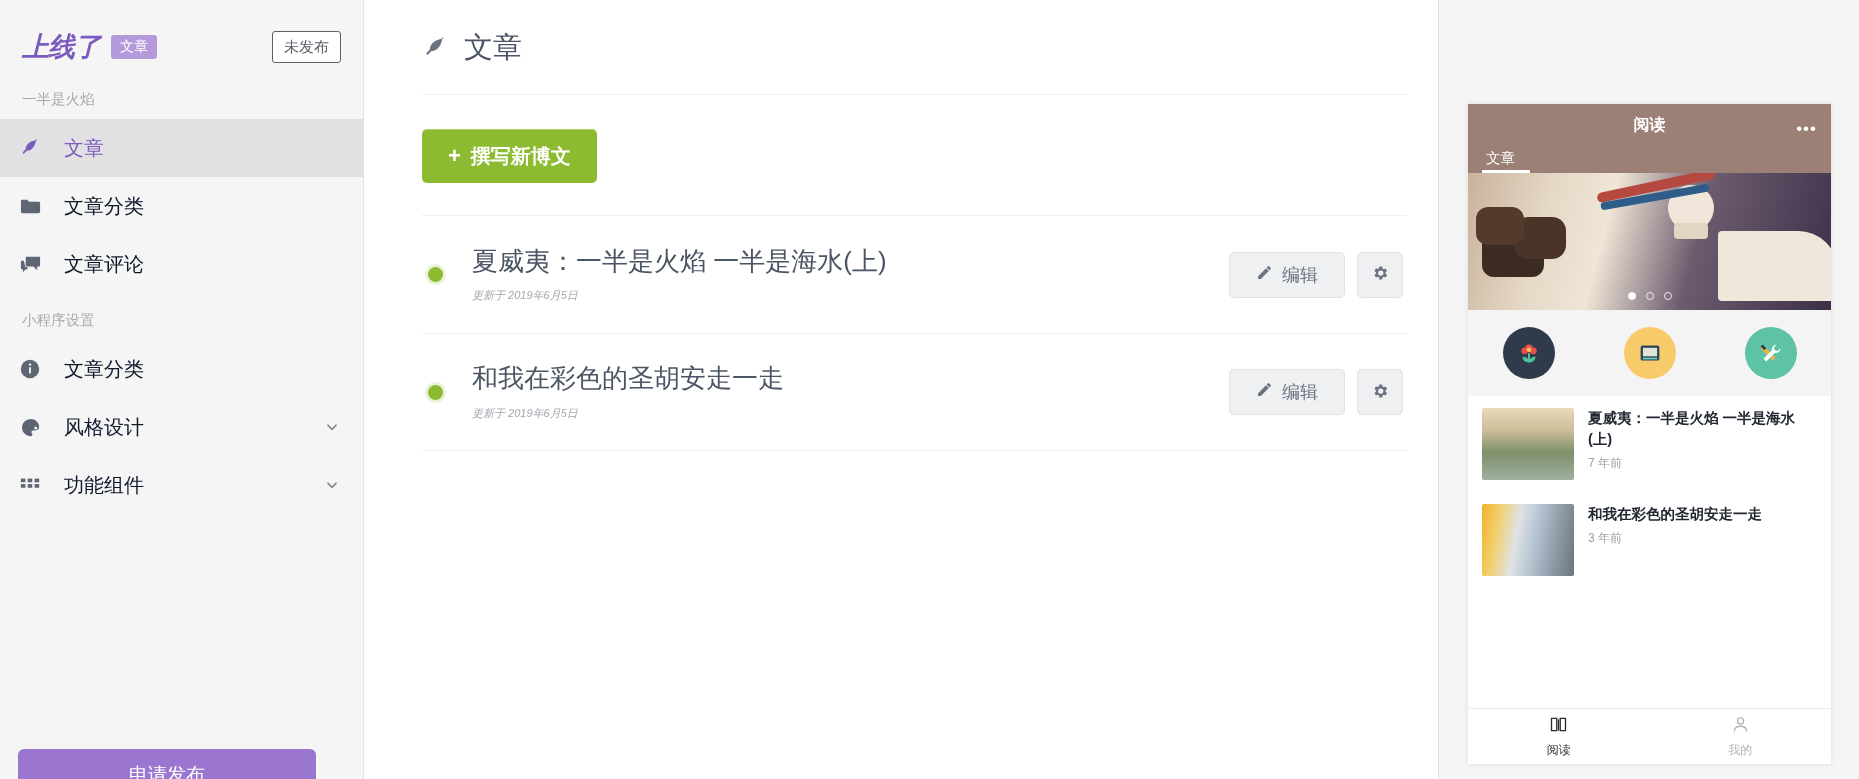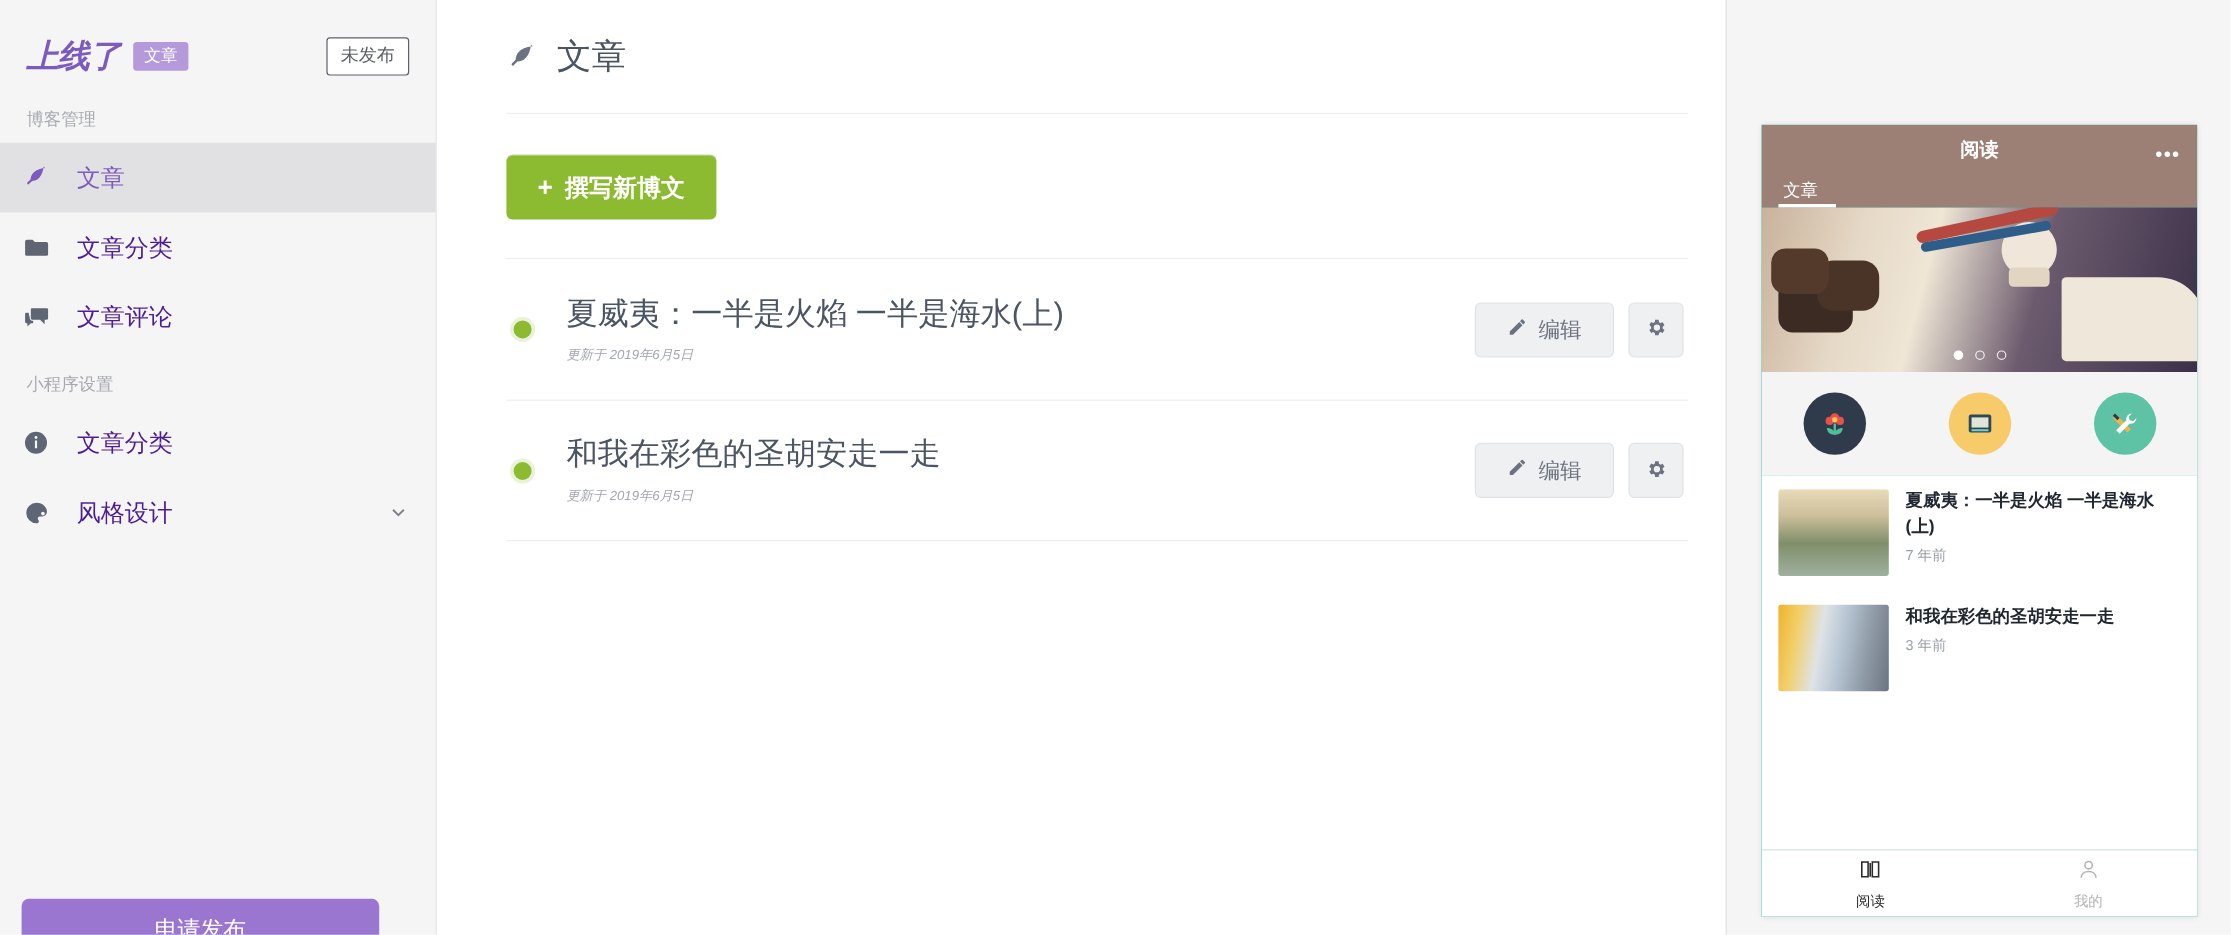--- a/index.html
+++ b/index.html
@@ -51,21 +51,21 @@
   .nav-section-title {
     color: #a8aab0;
     font-size: 14.5px;
     padding: 18px 22px 10px 22px;
   }
   .nav-item {
     display: flex; align-items: center;
     height: 58px;
     padding-left: 10px;
     cursor: pointer;
-    color: #4c1d95;
+    color: #0f172a;
     font-size: 20px;
     position: relative;
   }
   .nav-item.active {
     background: #e1e1e4;
     color: #7b5bbd;
   }
   .nav-icon {
     width: 40px; display: flex; align-items: center; justify-content: center;
     flex: 0 0 40px;
@@ -269,21 +269,21 @@
 
 <div class="app">
 
   <aside class="sidebar">
     <div class="brand-row">
       <span class="brand-logo">上线了</span>
       <span class="brand-tag">文章</span>
       <button class="publish-btn">未发布</button>
     </div>
 
-    <div class="nav-section-title">博客管理</div>
+    <div class="nav-section-title">一半是火焰</div>
 
     <div class="nav-item active">
       <span class="nav-icon">
         <svg width="22" height="22" viewBox="0 0 24 24" fill="currentColor">
             <path d="M20.2 3.2c-3 .2-7.6 1.3-10.4 4.1-2 2-2.6 4.3-2.7 6.3l-2.7 2.7a1 1 0 1 0 1.4 1.4l2.7-2.7c2-.1 4.3-.7 6.3-2.7 2.8-2.8 3.9-7.4 4.1-10.4a.7.7 0 0 0-.7-.7zM10.9 13.2l5.4-5.4-.9-.9-5.4 5.4z"></path>
           </svg>
       </span>
       <span class="nav-label">文章</span>
     </div>
 
@@ -327,20 +327,38 @@
           </svg>
       </span>
       <span class="nav-label">风格设计</span>
       <span class="nav-chevron">
         <svg width="18" height="18" viewBox="0 0 24 24" fill="none" stroke="currentColor" stroke-width="2.2">
             <path d="M6 9l6 6 6-6"></path>
           </svg>
       </span>
     </div>
 
+    <div class="nav-item">
+      <span class="nav-icon">
+        <svg width="22" height="22" viewBox="0 0 24 24" fill="currentColor">
+            <rect x="2" y="5" width="5" height="4"></rect>
+            <rect x="9.5" y="5" width="5" height="4"></rect>
+            <rect x="17" y="5" width="5" height="4"></rect>
+            <rect x="2" y="11" width="5" height="4"></rect>
+            <rect x="9.5" y="11" width="5" height="4"></rect>
+            <rect x="17" y="11" width="5" height="4"></rect>
+          </svg>
+      </span>
+      <span class="nav-label">功能组件</span>
+      <span class="nav-chevron">
+        <svg width="18" height="18" viewBox="0 0 24 24" fill="none" stroke="currentColor" stroke-width="2.2">
+            <path d="M6 9l6 6 6-6"></path>
+          </svg>
+      </span>
+    </div>
 
     <button class="side-bottom-btn">申请发布</button>
   </aside>
 
   <main class="main">
     <div class="page-head">
       <span class="page-head-icon">
         <svg width="26" height="26" viewBox="0 0 24 24" fill="currentColor">
             <path d="M20.2 3.2c-3 .2-7.6 1.3-10.4 4.1-2 2-2.6 4.3-2.7 6.3l-2.7 2.7a1 1 0 1 0 1.4 1.4l2.7-2.7c2-.1 4.3-.7 6.3-2.7 2.8-2.8 3.9-7.4 4.1-10.4a.7.7 0 0 0-.7-.7zM10.9 13.2l5.4-5.4-.9-.9-5.4 5.4z"></path>
           </svg>

